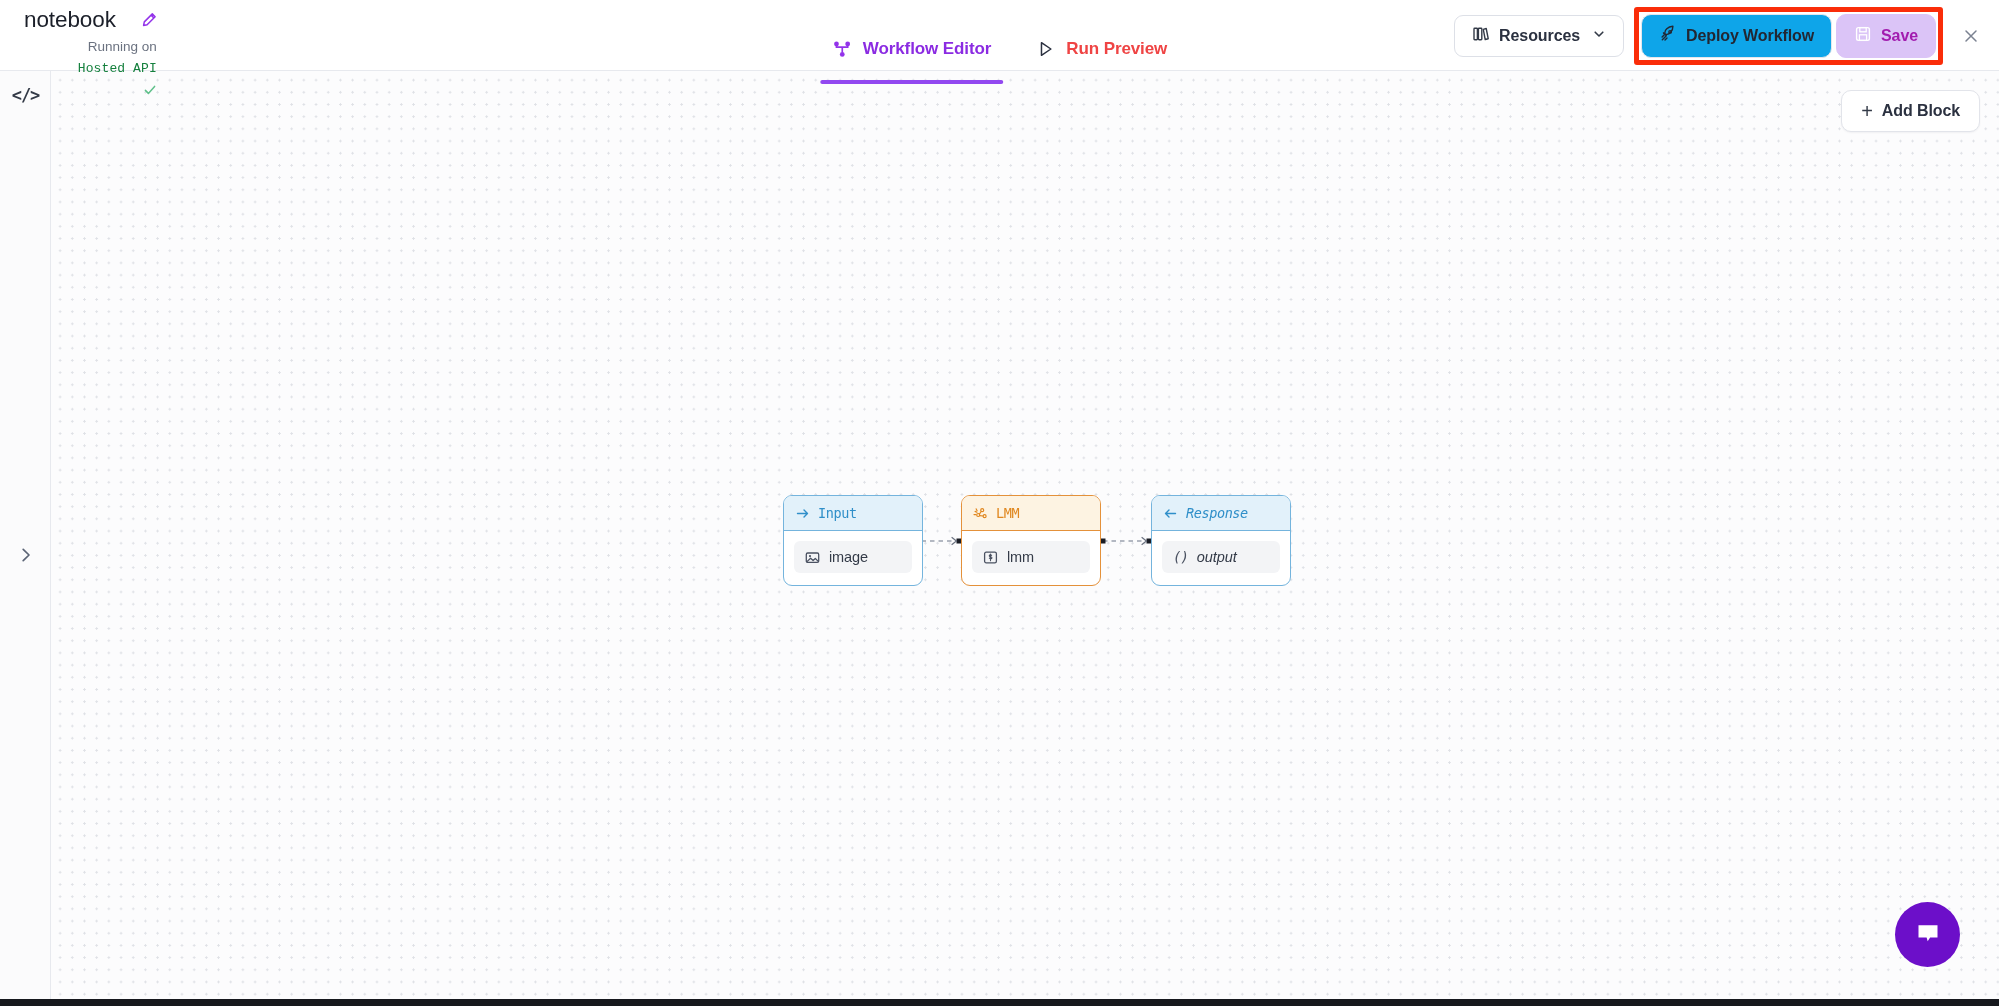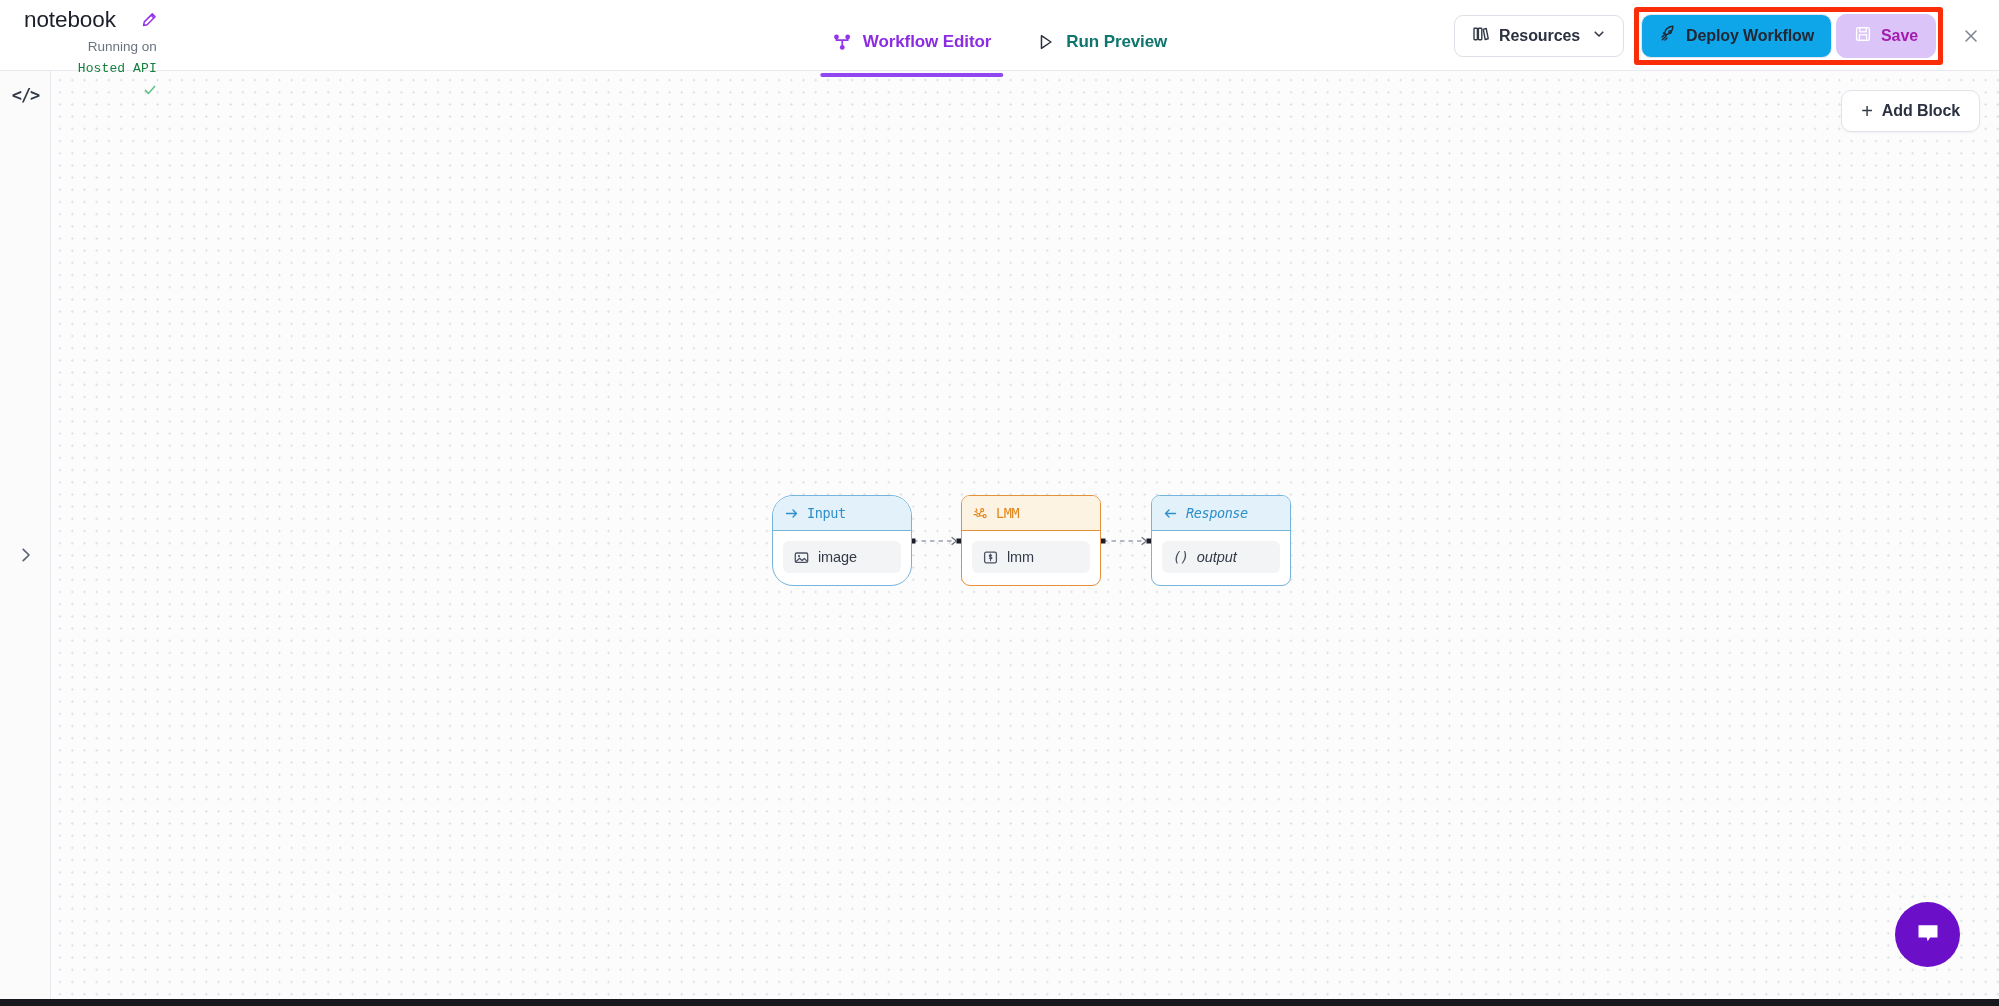--- a/index.html
+++ b/index.html
@@ -75,34 +75,34 @@
   }
 
   
   .tabs {
     position: absolute;
     left: 50%;
     transform: translateX(-50%);
     top: 0;
     height: 84px;
     display: flex;
-    align-items: center;
+    align-items: flex-end;
   }
   .tab {
     position: relative;
     display: flex;
     align-items: center;
     gap: 11px;
     height: 70px;
     padding: 0 22px;
     cursor: pointer;
     font-size: 17px;
     font-weight: 600;
     letter-spacing: -0.1px;
-    color: #0f766e;
+    color: #ef4444;
     background: transparent;
     border: none;
     font-family: "Liberation Sans", sans-serif;
   }
   .tab.active { color: #8b2be2; }
   .tab.active::after {
     content: "";
     position: absolute;
     left: 10px; right: 10px;
     bottom: 0;
@@ -326,21 +326,21 @@
   }
   .field-braces {
     font-family: "DejaVu Sans Mono", monospace;
     font-size: 14px;
     color: #4b5262;
     letter-spacing: -1px;
     flex: none;
   }
 
   
-  #node-input    { left: 1px; border-radius: 21px; }
+  #node-input    { left: 12px; }
   #node-lmm      { left: 190px; }
   #node-response { left: 380px; font-style: italic; }
 
   
   .connectors {
     position: absolute;
     left: 0; top: 0;
     width: 540px; height: 110px;
     pointer-events: none;
   }

